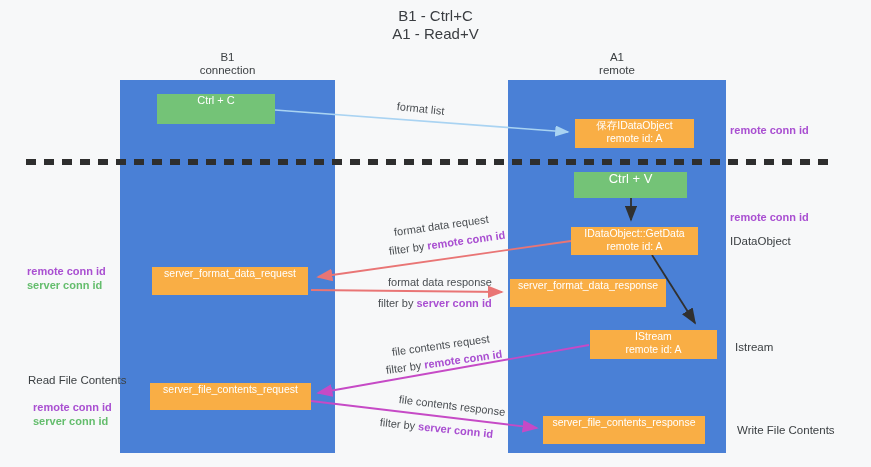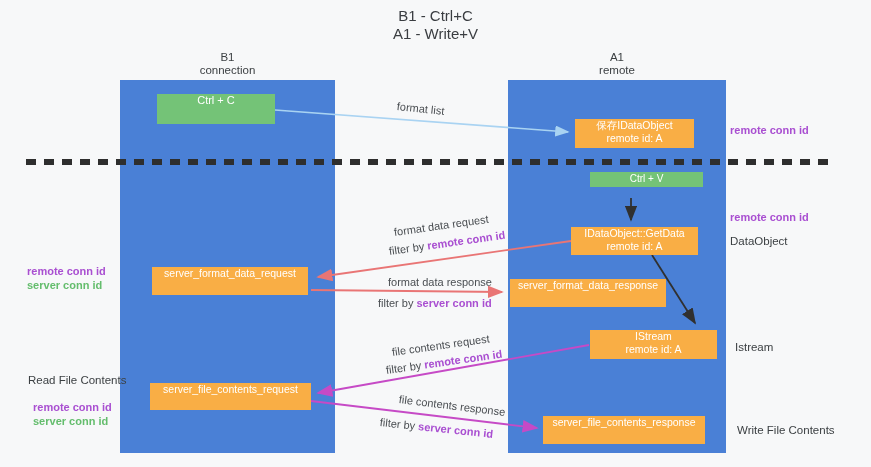--- a/index.html
+++ b/index.html
@@ -35,21 +35,21 @@
   .arrow-label .hl-purple { font-weight:bold; color:#a94fd1; margin-left:3px; }
   svg.overlay { position:absolute; left:0; top:0; pointer-events:none; }
 </style>
 </head>
 <body>
 
 <div id="stage">
 
   <div class="abs title" style="top:7px;">
     <div>B1 - Ctrl+C</div>
-    <div>A1 - Write+V</div>
+    <div>A1 - Read+V</div>
   </div>
 
   <div class="abs col-header" style="left:120px; top:51px; width:215px;">
     <div>B1</div>
     <div>connection</div>
   </div>
   <div class="abs col-header" style="left:508px; top:51px; width:218px;">
     <div>A1</div>
     <div>remote</div>
   </div>
@@ -79,21 +79,21 @@
     <line x1="652" y1="255" x2="695" y2="323" stroke="#303030" stroke-width="1.8" marker-end="url(#mBlack)"></line>
     <line x1="571" y1="241" x2="318" y2="277" stroke="#e97575" stroke-width="1.8" marker-end="url(#mRed)"></line>
     <line x1="311" y1="290" x2="502" y2="292" stroke="#e97575" stroke-width="1.8" marker-end="url(#mRed)"></line>
     <line x1="589" y1="345" x2="318" y2="393" stroke="#c64ac6" stroke-width="1.8" marker-end="url(#mMag)"></line>
     <line x1="311" y1="401" x2="537" y2="428" stroke="#c64ac6" stroke-width="1.8" marker-end="url(#mMag)"></line>
   </svg>
 
   <div class="abs box box-green" style="left:157px; top:94px; width:118px; height:30px; font-size:11px;">
     <span>Ctrl + C</span>
   </div>
-  <div class="abs box box-green" style="left:574px; top:172px; width:113px; height:15px; font-size:10px;margin-left:16px;">
+  <div class="abs box box-green" style="left:574px; top:172px; width:113px; height:26px; font-size:13px;">
     <span>Ctrl + V</span>
   </div>
 
   <div class="abs box box-orange" style="left:575px; top:119px; width:119px; height:29px;">
     <span>保存IDataObject</span>
     <span>remote id: A</span>
   </div>
   <div class="abs box box-orange" style="left:571px; top:227px; width:127px; height:28px;">
     <span>IDataObject::GetData</span>
     <span>remote id: A</span>
@@ -110,21 +110,21 @@
   </div>
   <div class="abs box box-orange" style="left:150px; top:383px; width:161px; height:27px;">
     <span>server_file_contents_request</span>
   </div>
   <div class="abs box box-orange" style="left:543px; top:416px; width:162px; height:28px;">
     <span>server_file_contents_response</span>
   </div>
 
   <div class="abs lbl-purple" style="left:730px; top:124px;">remote conn id</div>
   <div class="abs lbl-purple" style="left:730px; top:211px;">remote conn id</div>
-  <div class="abs lbl" style="left:730px; top:235px;">DataObject</div>
+  <div class="abs lbl" style="left:730px; top:235px;">IDataObject</div>
   <div class="abs lbl" style="left:735px; top:341px;">Istream</div>
   <div class="abs lbl" style="left:737px; top:424px;">Write File Contents</div>
 
   <div class="abs lbl-purple" style="left:27px; top:265px;">remote conn id</div>
   <div class="abs lbl-green" style="left:27px; top:279px;">server conn id</div>
   <div class="abs lbl" style="left:28px; top:374px;">Read File Contents</div>
   <div class="abs lbl-purple" style="left:33px; top:401px;">remote conn id</div>
   <div class="abs lbl-green" style="left:33px; top:415px;">server conn id</div>
 
   <div class="abs arrow-label" style="left:397px; top:100px; transform:rotate(6deg);">format list</div>

